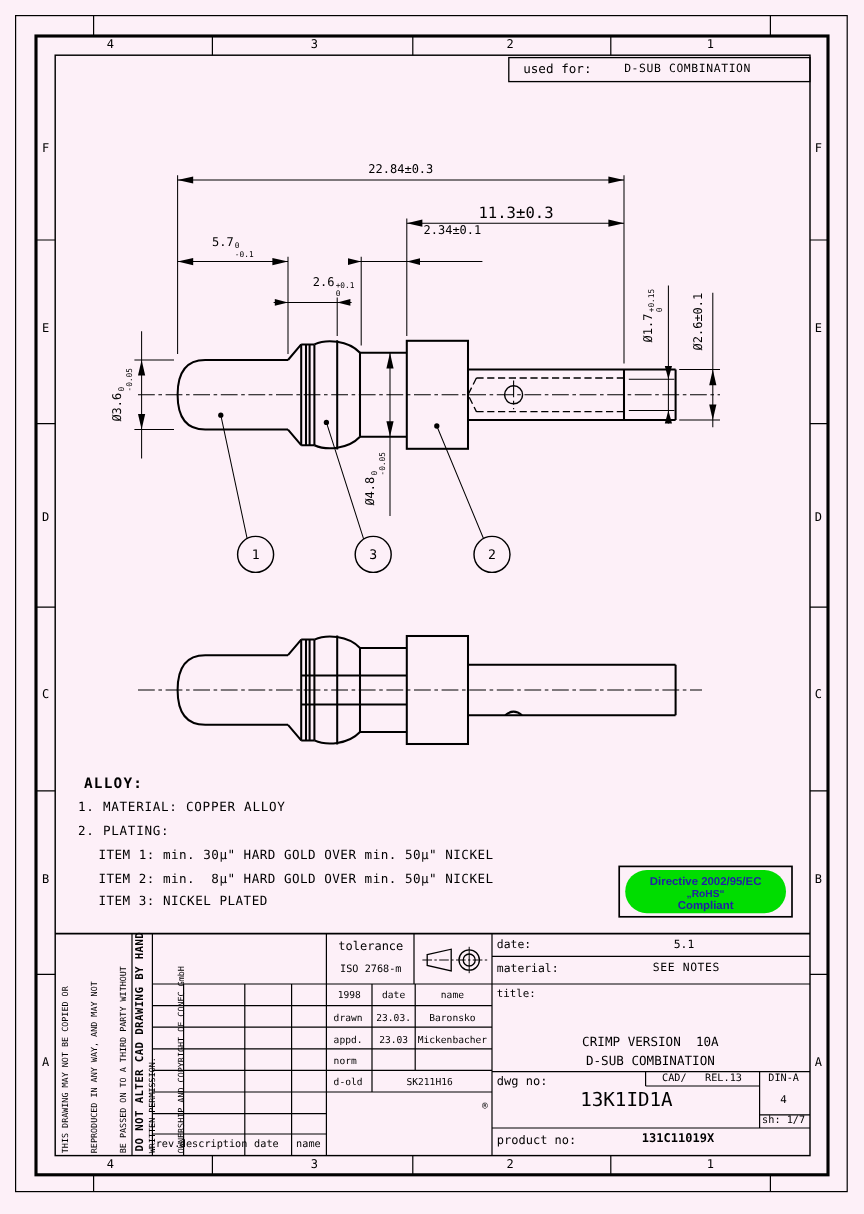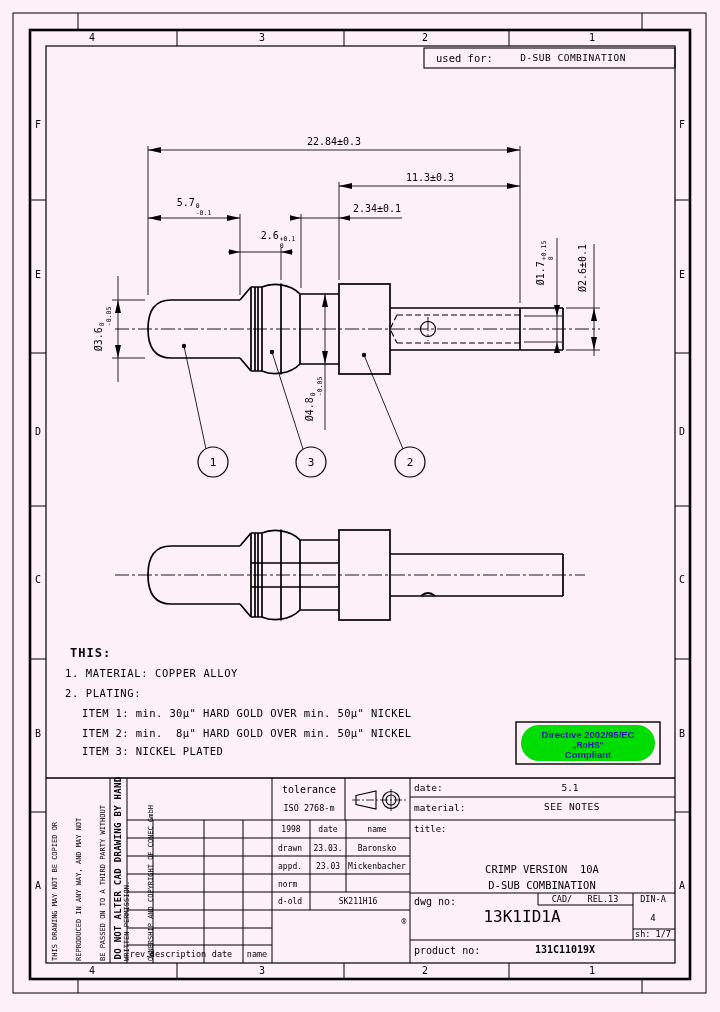--- a/index.html
+++ b/index.html
@@ -157,34 +157,34 @@
 <div class="t" style="left:682px;top:275px;font-size:10px">E</div>
 <div class="t" style="left:682px;top:432px;font-size:10px">D</div>
 <div class="t" style="left:682px;top:580px;font-size:10px">C</div>
 <div class="t" style="left:682px;top:734px;font-size:10px">B</div>
 <div class="t" style="left:682px;top:886px;font-size:10px">A</div>
 
 <div class="tl" style="left:436px;top:58px;font-size:10.5px">used for:</div>
 <div class="t" style="left:573px;top:58px;font-size:9.5px;letter-spacing:0.5px">D-SUB COMBINATION</div>
 
 <div class="t" style="left:334px;top:142px;font-size:10px">22.84±0.3</div>
-<div class="t" style="left:430px;top:178px;font-size:10px">11.3±0.3</div>
+<div class="t" style="left:430px;top:178px;font-size:13px">11.3±0.3</div>
 <div class="t" style="left:194px;top:207px;font-size:10px"><span>5.7</span><span class="tol"><i>0</i><i>-0.1</i></span></div>
-<div class="t" style="left:377px;top:209px;font-size:10px">2.34±0.1</div>
+<div class="t" style="left:377px;top:193px;font-size:10px">2.34±0.1</div>
 <div class="t" style="left:278px;top:240px;font-size:10px"><span>2.6</span><span class="tol"><i>+0.1</i><i>0</i></span></div>
 <div class="t rot" style="left:103px;top:329px;font-size:10px"><span>Ø3.6</span><span class="tol"><i>0</i><i>-0.05</i></span></div>
 <div class="t rot" style="left:314px;top:399px;font-size:10px"><span>Ø4.8</span><span class="tol"><i>0</i><i>-0.05</i></span></div>
 <div class="t rot" style="left:545px;top:263px;font-size:10px"><span>Ø1.7</span><span class="tol"><i>+0.15</i><i>0</i></span></div>
 <div class="t rot" style="left:583px;top:268px;font-size:10px">Ø2.6±0.1</div>
 
 <div class="t" style="left:213px;top:462px;font-size:11px">1</div>
 <div class="t" style="left:311px;top:462px;font-size:11px">3</div>
 <div class="t" style="left:410px;top:462px;font-size:11px">2</div>
 
-<div class="tl" style="left:70px;top:653px;font-size:12px;font-weight:bold;letter-spacing:1px">THIS:</div>
+<div class="tl" style="left:70px;top:653px;font-size:12px;font-weight:bold;letter-spacing:1px">ALLOY:</div>
 <div class="tl" style="left:65px;top:673px;font-size:10.5px;letter-spacing:0.6px">1. MATERIAL: COPPER ALLOY</div>
 <div class="tl" style="left:65px;top:693px;font-size:10.5px;letter-spacing:0.6px">2. PLATING:</div>
 <div class="tl" style="left:82px;top:713px;font-size:10.5px;letter-spacing:0.4px">ITEM 1: min. 30µ" HARD GOLD OVER min. 50µ" NICKEL</div>
 <div class="tl" style="left:82px;top:733px;font-size:10.5px;letter-spacing:0.4px">ITEM 2: min.  8µ" HARD GOLD OVER min. 50µ" NICKEL</div>
 <div class="tl" style="left:82px;top:751px;font-size:10.5px;letter-spacing:0.4px">ITEM 3: NICKEL PLATED</div>
 
 <div class="t badge-line" style="left:588px;top:735px;font-size:9.5px">Directive 2002/95/EC</div>
 <div class="t badge-line" style="left:588px;top:745px;font-size:8.5px">„RoHS“</div>
 <div class="t badge-line" style="left:588px;top:755px;font-size:9.5px">Compliant</div>
 

